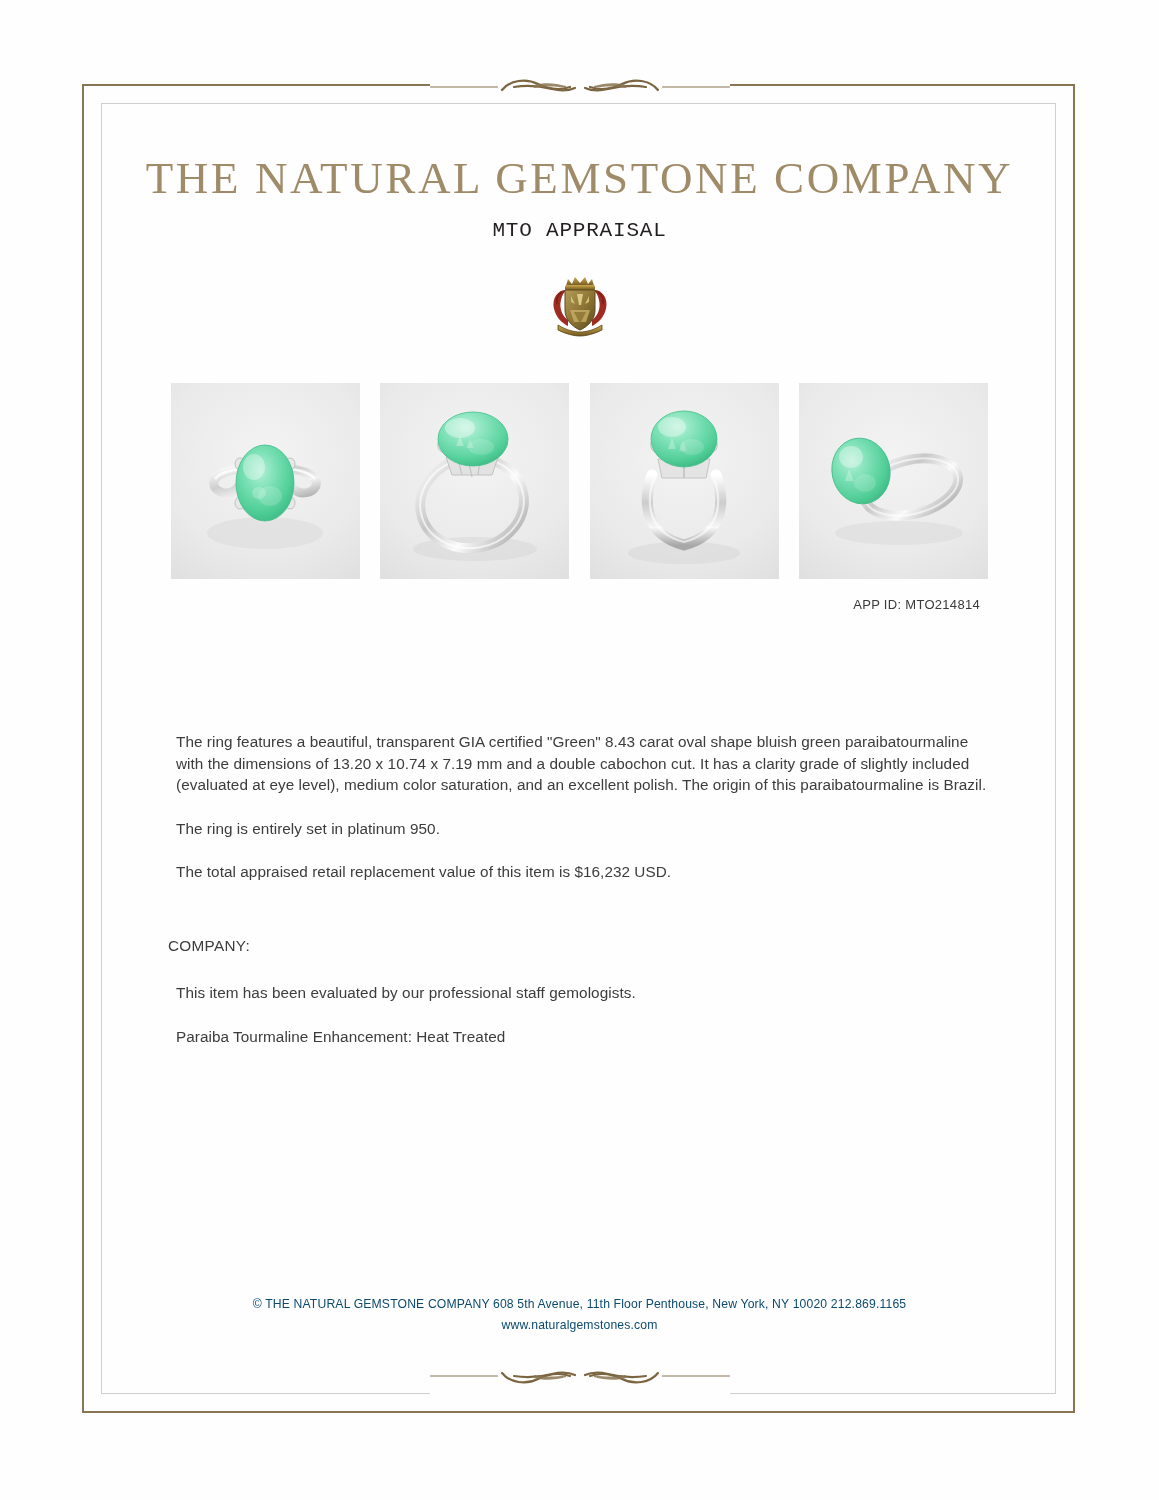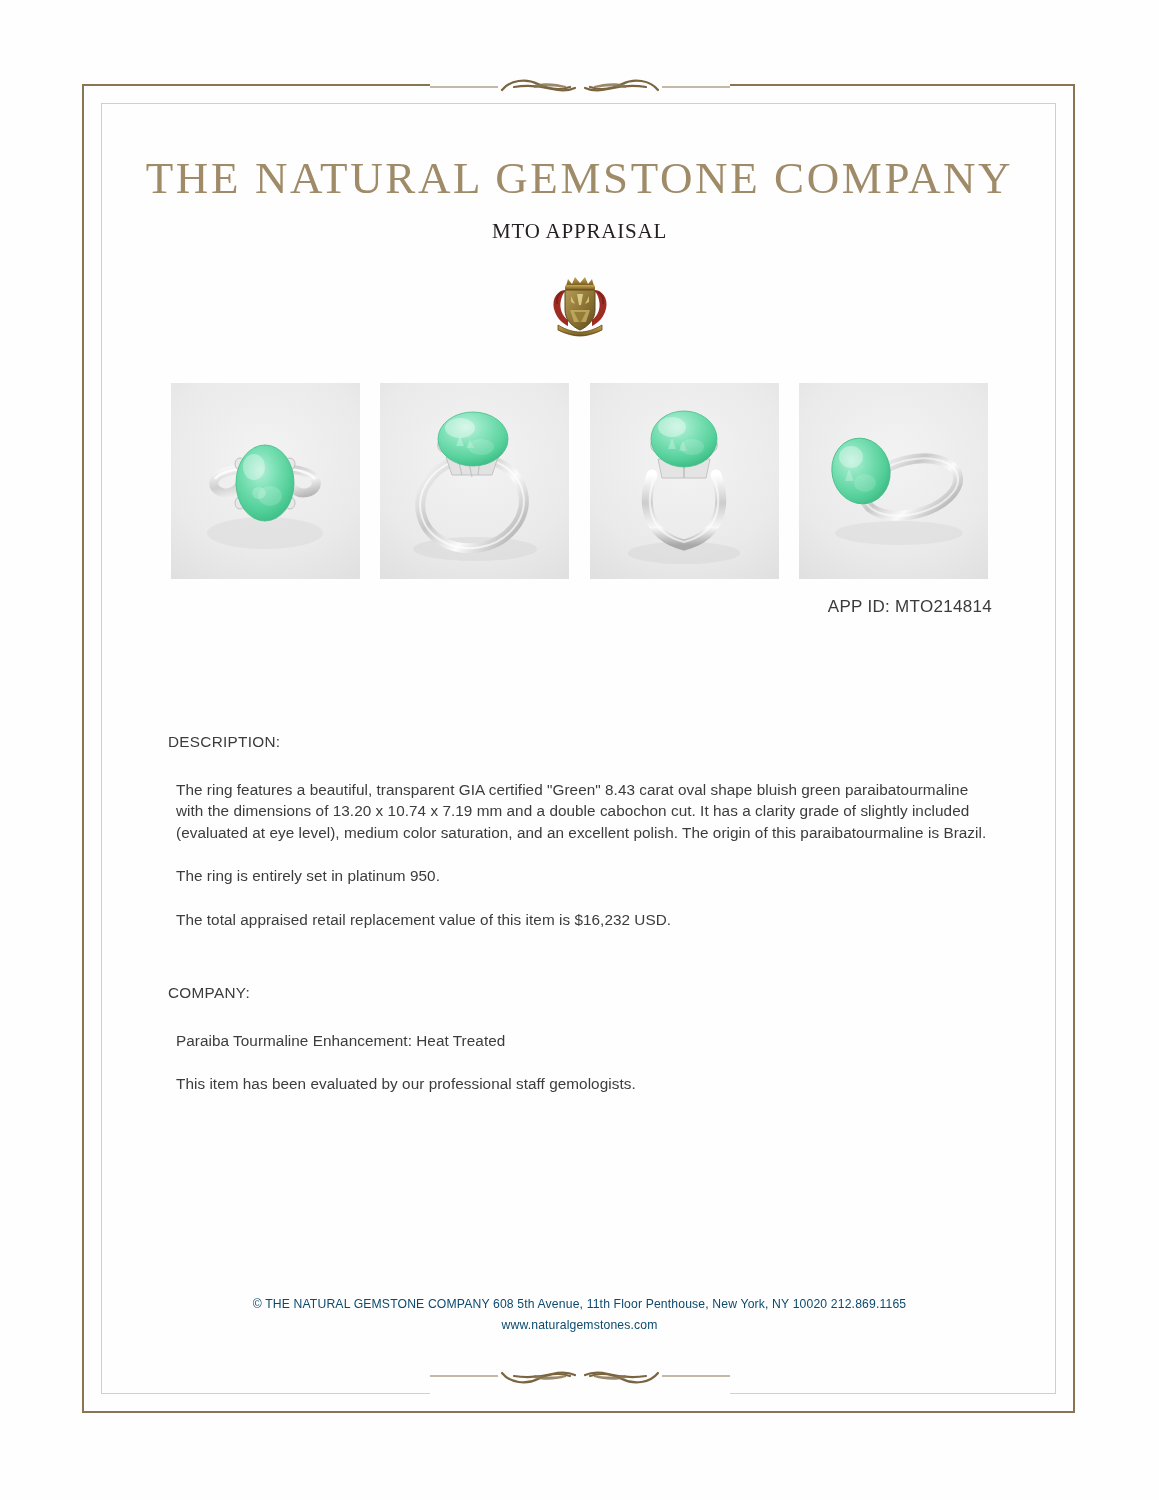--- a/index.html
+++ b/index.html
@@ -72,21 +72,21 @@
     letter-spacing: 2.6px;
     color: #a08b68;
     white-space: nowrap;
   }
   .doc-subtitle {
     position: absolute;
     left: 0;
     right: 0;
     top: 219px;
     text-align: center;
-    font-family: Liberation Serif, serif;
+    font-family: Liberation Mono, monospace;
     font-size: 21px;
     letter-spacing: 0.8px;
     color: #231f20;
   }
 
   
   .crest {
     position: absolute;
     left: 50%;
     transform: translateX(-50%);
@@ -110,23 +110,23 @@
     width: 189px;
     height: 100%;
     background: radial-gradient(ellipse 120% 110% at 50% 38%, #f3f3f3 0%, #eaeaea 45%, #dcdcdc 78%, #d2d2d2 100%);
     overflow: hidden;
   }
   .photo svg { display: block; width: 100%; height: 100%; }
 
   
   .app-id {
     position: absolute;
-    right: 167px;
+    right: 179px;
     top: 597px;
-    font-size: 17px;
+    font-size: 13px;
     color: #3a3a3a;
     letter-spacing: 0.3px;
   }
 
   
   .body-copy {
     position: absolute;
     left: 168px;
     top: 731px;
     width: 830px;
@@ -387,28 +387,27 @@
         <ellipse cx="66" cy="100" rx="11" ry="9" fill="#ffffff" opacity="0.15"></ellipse>
         <path d="M46 98 L50 86 L55 98 Z" fill="#ffffff" opacity="0.26"></path>
       </svg>
     </div>
 
   </div>
 
   <div class="app-id">APP ID: MTO214814</div>
 
   <div class="body-copy">
-    <p class="section-label">DESCRIPTION:</p>
     <p class="para">The ring features a beautiful, transparent GIA certified "Green" 8.43 carat oval shape bluish green paraibatourmaline with the dimensions of 13.20 x 10.74 x 7.19 mm and a double cabochon cut. It has a clarity grade of slightly included (evaluated at eye level), medium color saturation, and an excellent polish. The origin of this paraibatourmaline is Brazil.</p>
     <p class="para">The ring is entirely set in platinum 950.</p>
     <p class="para">The total appraised retail replacement value of this item is $16,232 USD.</p>
     <div class="spacer-lg"></div>
     <p class="section-label">COMPANY:</p>
+    <p class="para">This item has been evaluated by our professional staff gemologists.</p>
     <p class="para">Paraiba Tourmaline Enhancement: Heat Treated</p>
-    <p class="para">This item has been evaluated by our professional staff gemologists.</p>
   </div>
 
   <div class="footer">
     <div>© THE NATURAL GEMSTONE COMPANY  608 5th Avenue, 11th Floor Penthouse, New York, NY  10020     212.869.1165</div>
     <div class="footer-line2">www.naturalgemstones.com</div>
   </div>
 
 </div>
 
 </body></html>

